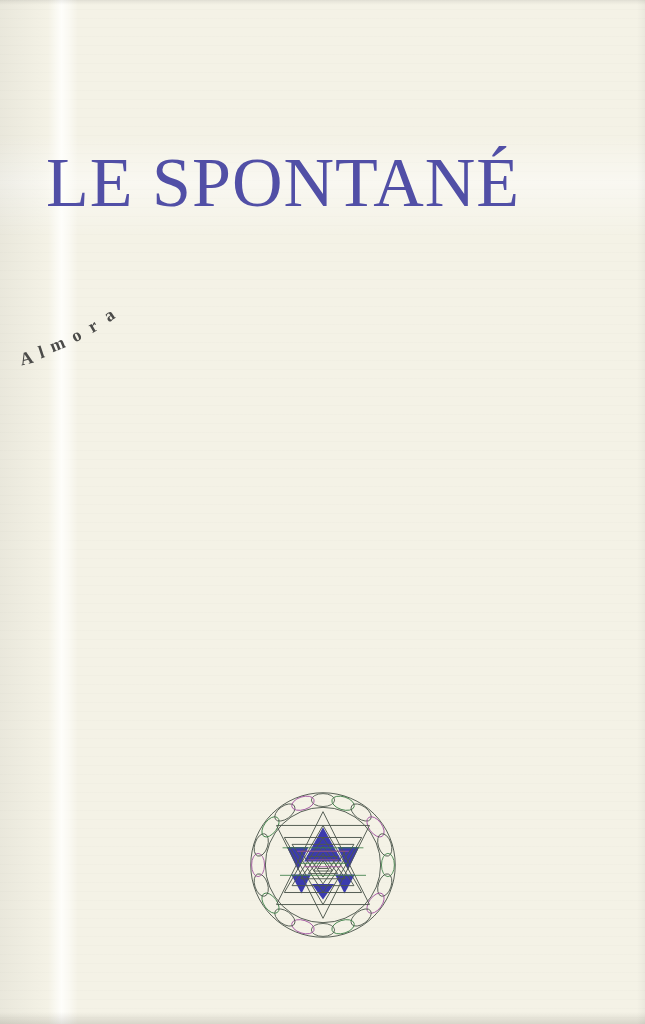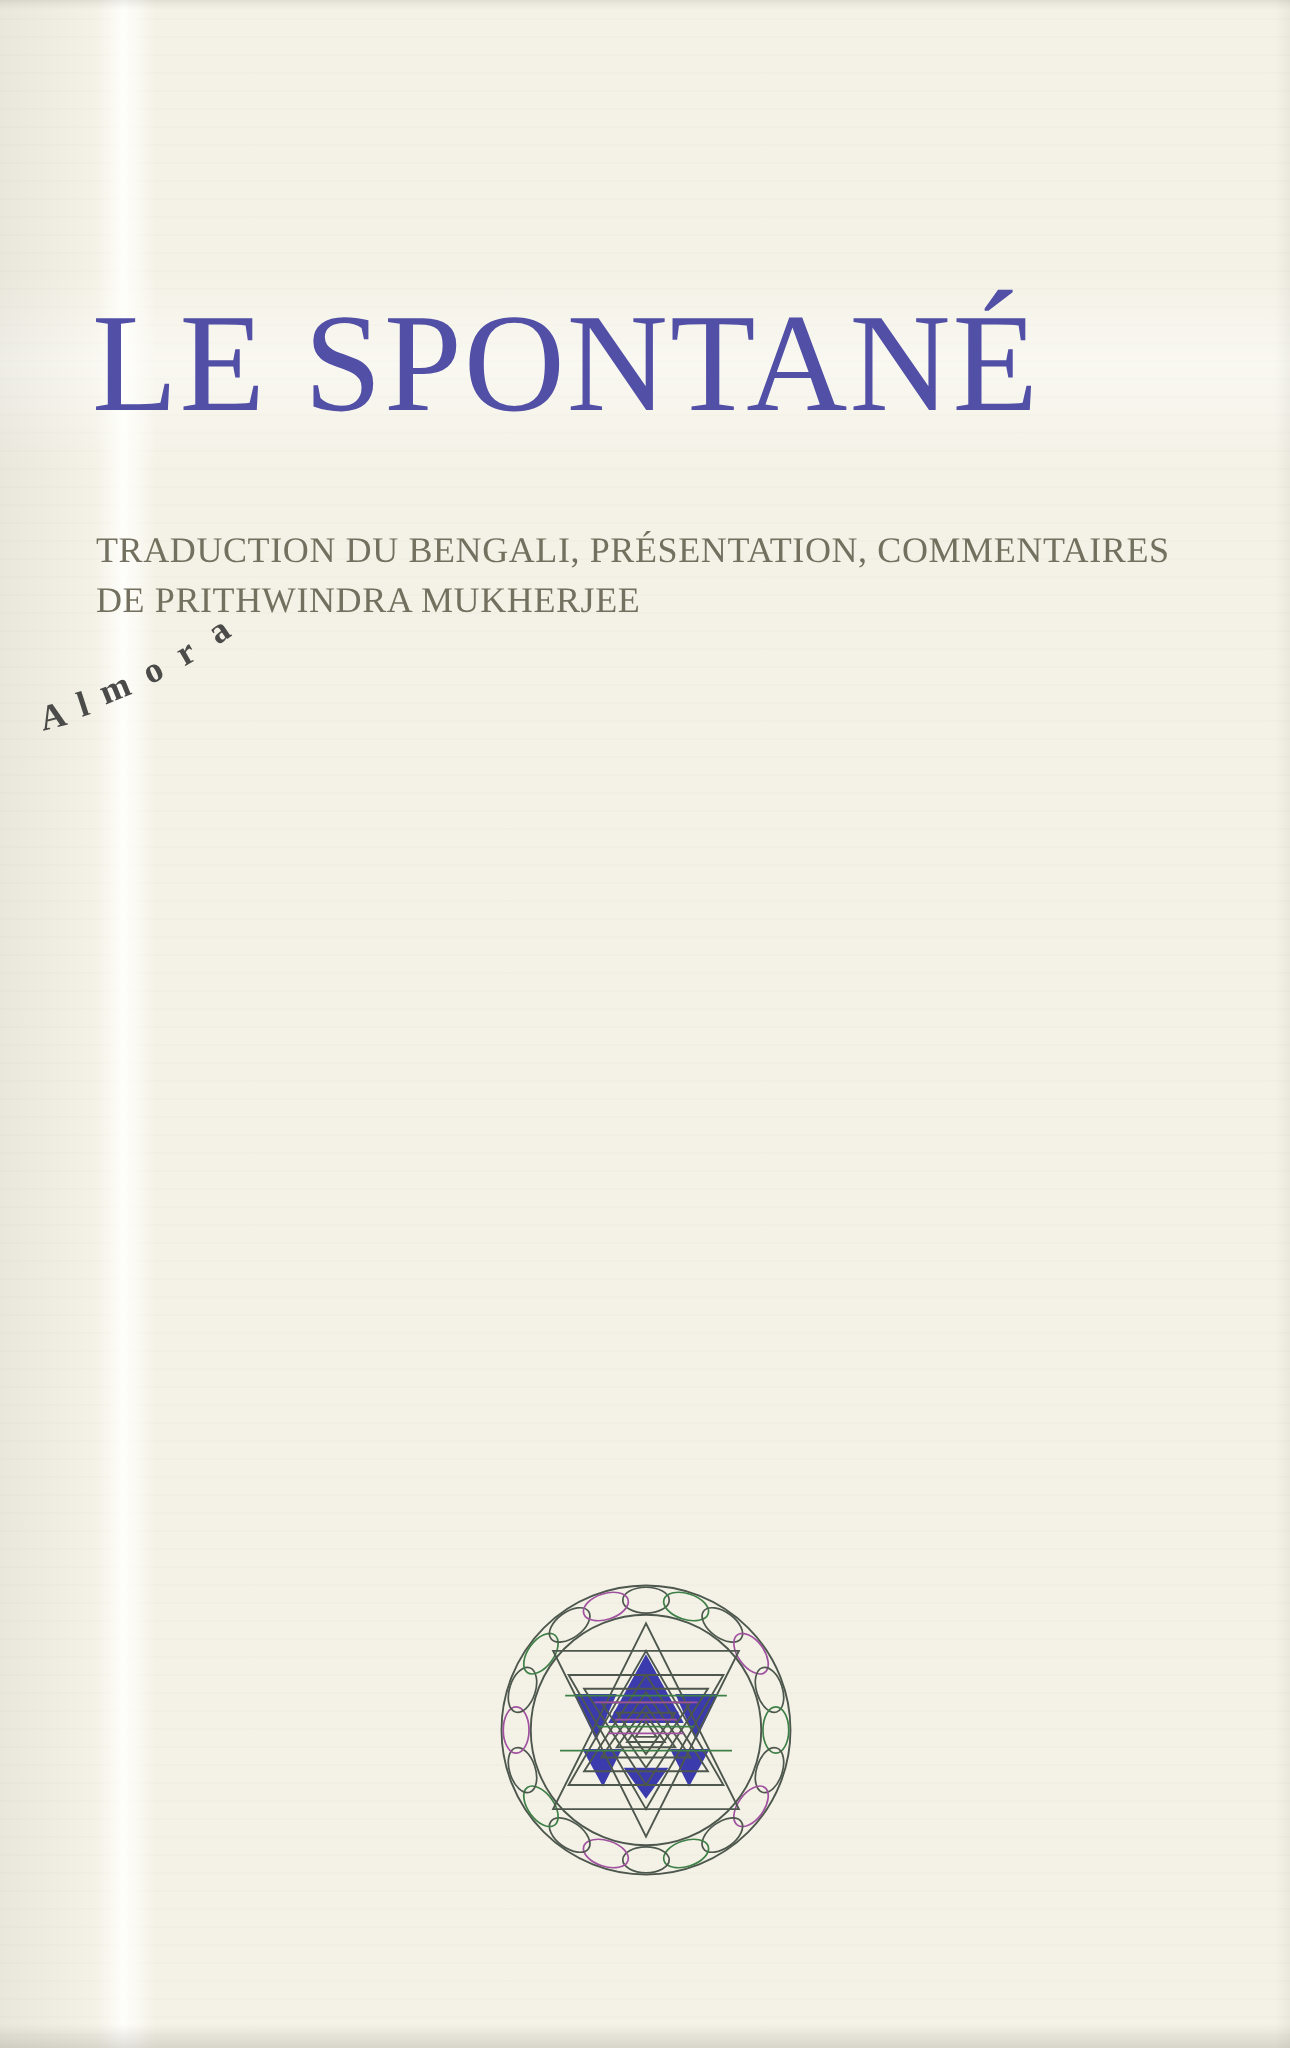--- a/index.html
+++ b/index.html
@@ -138,24 +138,20 @@
   <div class="glare-band"></div>
   <div class="left-shade"></div>
   <div class="spine-highlight"></div>
   <div class="edge-top"></div>
   <div class="edge-bottom"></div>
   <div class="edge-right"></div>
 
   <h1 class="title">LE SPONTANÉ</h1>
 
 
-  <div class="credits">
-    <div>TRADUCTION DU BENGALI, PRÉSENTATION, COMMENTAIRES</div>
-    <div>DE PRITHWINDRA MUKHERJEE</div>
-  </div>
 
   <div class="publisher" title="Almora">
     <span class="pl-0">A</span>
     <span class="pl-1">l</span>
     <span class="pl-2">m</span>
     <span class="pl-3">o</span>
     <span class="pl-4">r</span>
     <span class="pl-5">a</span>
   </div>
 

